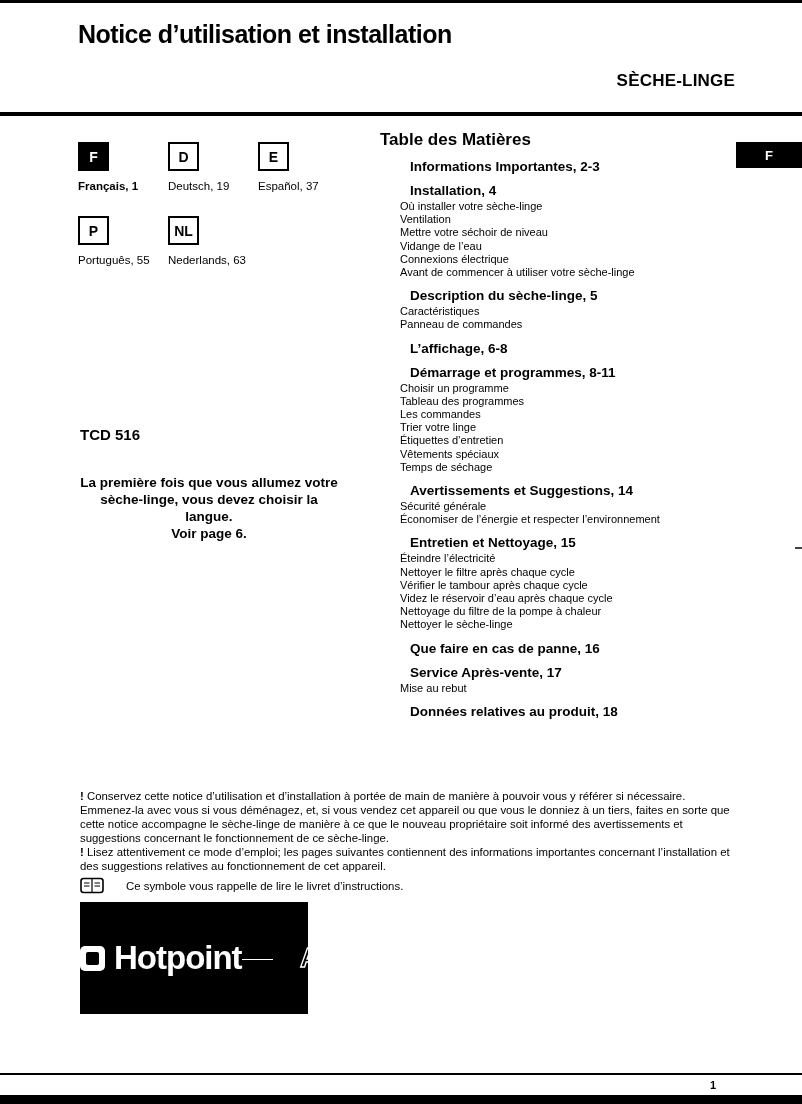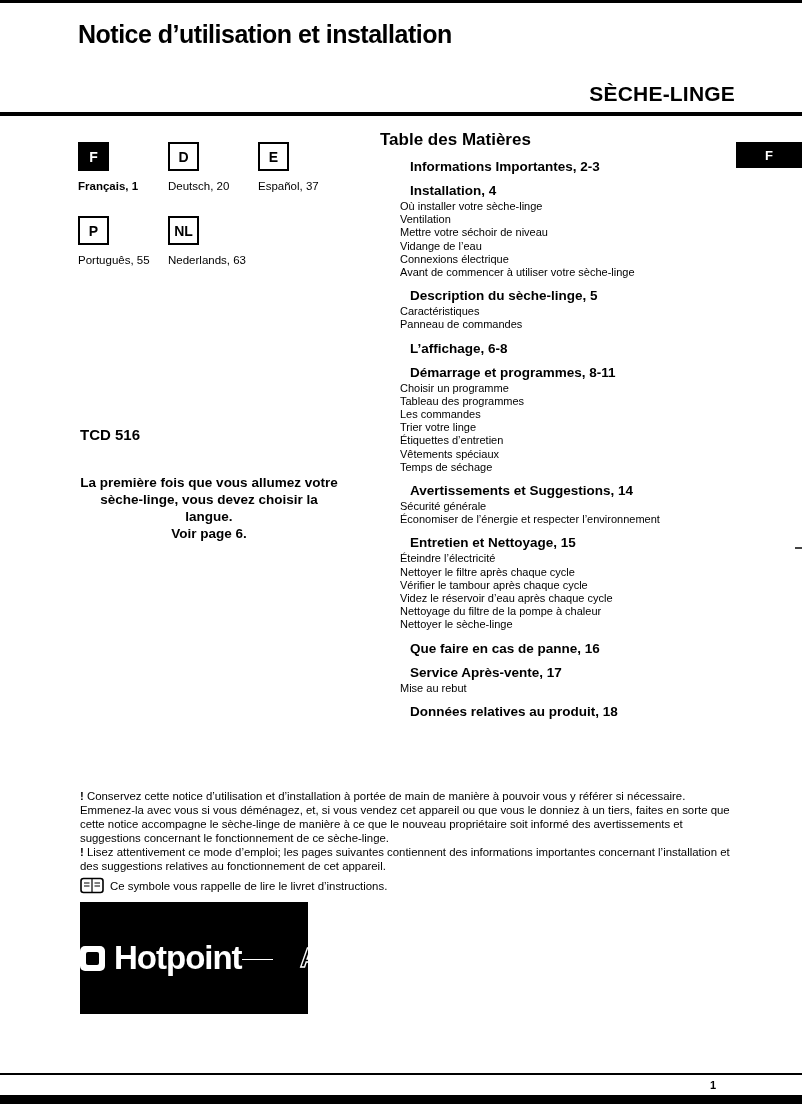--- a/index.html
+++ b/index.html
@@ -2,21 +2,21 @@
 <html><head>
 <meta charset="utf-8">
 <style>
   html,body{margin:0;padding:0;}
   body{
     width:802px;height:1104px;position:relative;background:#ffffff;color:#000;
     font-family:"Liberation Sans", sans-serif;overflow:hidden;
   }
   .topbar{position:absolute;top:0;left:0;width:802px;height:3px;background:#000;}
   .title{position:absolute;left:78px;top:20px;margin:0;font-size:25px;font-weight:bold;letter-spacing:-0.5px;}
-  .subtitle{position:absolute;right:67px;top:82px;font-size:21px;font-weight:bold;letter-spacing:0.2px;}
+  .subtitle{position:absolute;right:67px;top:71px;font-size:17px;font-weight:bold;letter-spacing:0.2px;}
   .rule{position:absolute;top:112px;left:0;width:802px;height:4px;background:#000;}
   .corner-tab{position:absolute;top:142px;right:0;width:66px;height:26px;background:#000;color:#fff;
     display:flex;align-items:center;justify-content:center;font-size:13px;font-weight:bold;}
   .fold-mark{position:absolute;right:0;top:547px;width:7px;height:2px;background:#444;}
 
   .lang-row{position:absolute;left:78px;display:flex;}
   .lang-row.r1{top:142px;}
   .lang-row.r2{top:216px;}
   .lang-cell{width:90px;}
   .lang-box{width:27px;height:25px;border:2px solid #000;background:#fff;color:#000;
@@ -30,21 +30,21 @@
   .intro p{margin:0;text-align:center;}
 
   .toc{position:absolute;left:380px;top:130px;width:405px;}
   .toc-heading{font-size:17px;font-weight:bold;margin:0 0 8px 0;}
   .toc-title{font-size:13.5px;font-weight:bold;margin-top:9px;margin-bottom:2px;padding-left:30px;}
   .toc-item{font-size:11px;line-height:13.2px;margin-left:20px;}
 
   .footer-notes{position:absolute;left:80px;top:789px;width:650px;font-size:11.4px;line-height:14px;}
   .note{margin:0;}
   .bang{font-weight:bold;}
-  .symbol-line{display:flex;align-items:center;gap:6px;margin-top:4px;}
+  .symbol-line{display:flex;align-items:center;gap:22px;margin-top:4px;}
   .book-icon{display:inline-flex;}
 
   .brand{position:absolute;left:80px;top:902px;width:228px;height:112px;background:#000;color:#fff;
     display:flex;flex-direction:row;align-items:center;justify-content:center;}
   .brand-top{display:flex;align-items:center;gap:9px;}
   .brand-square{width:25px;height:25px;background:#fff;border-radius:5px;position:relative;}
   .brand-square-inner{position:absolute;left:6px;top:6px;right:6px;bottom:6px;background:#000;border-radius:2px;}
   .brand-name{font-size:33px;font-weight:bold;letter-spacing:-1px;}
   .brand-divider{width:186px;height:1px;background:#fff;margin:7px 0 4px 0;}
 
@@ -64,21 +64,21 @@
 <div class="corner-tab">F</div>
 <div class="fold-mark"></div>
 
 <div class="lang-row r1">
     <div class="lang-cell">
       <div class="lang-box filled">F</div>
       <div class="lang-label bold">Français, 1</div>
     </div>
     <div class="lang-cell">
       <div class="lang-box">D</div>
-      <div class="lang-label">Deutsch, 20</div>
+      <div class="lang-label">Deutsch, 19</div>
     </div>
     <div class="lang-cell">
       <div class="lang-box">E</div>
       <div class="lang-label">Español, 37</div>
     </div>
   </div>
 <div class="lang-row r2">
     <div class="lang-cell">
       <div class="lang-box">P</div>
       <div class="lang-label">Português, 55</div>

